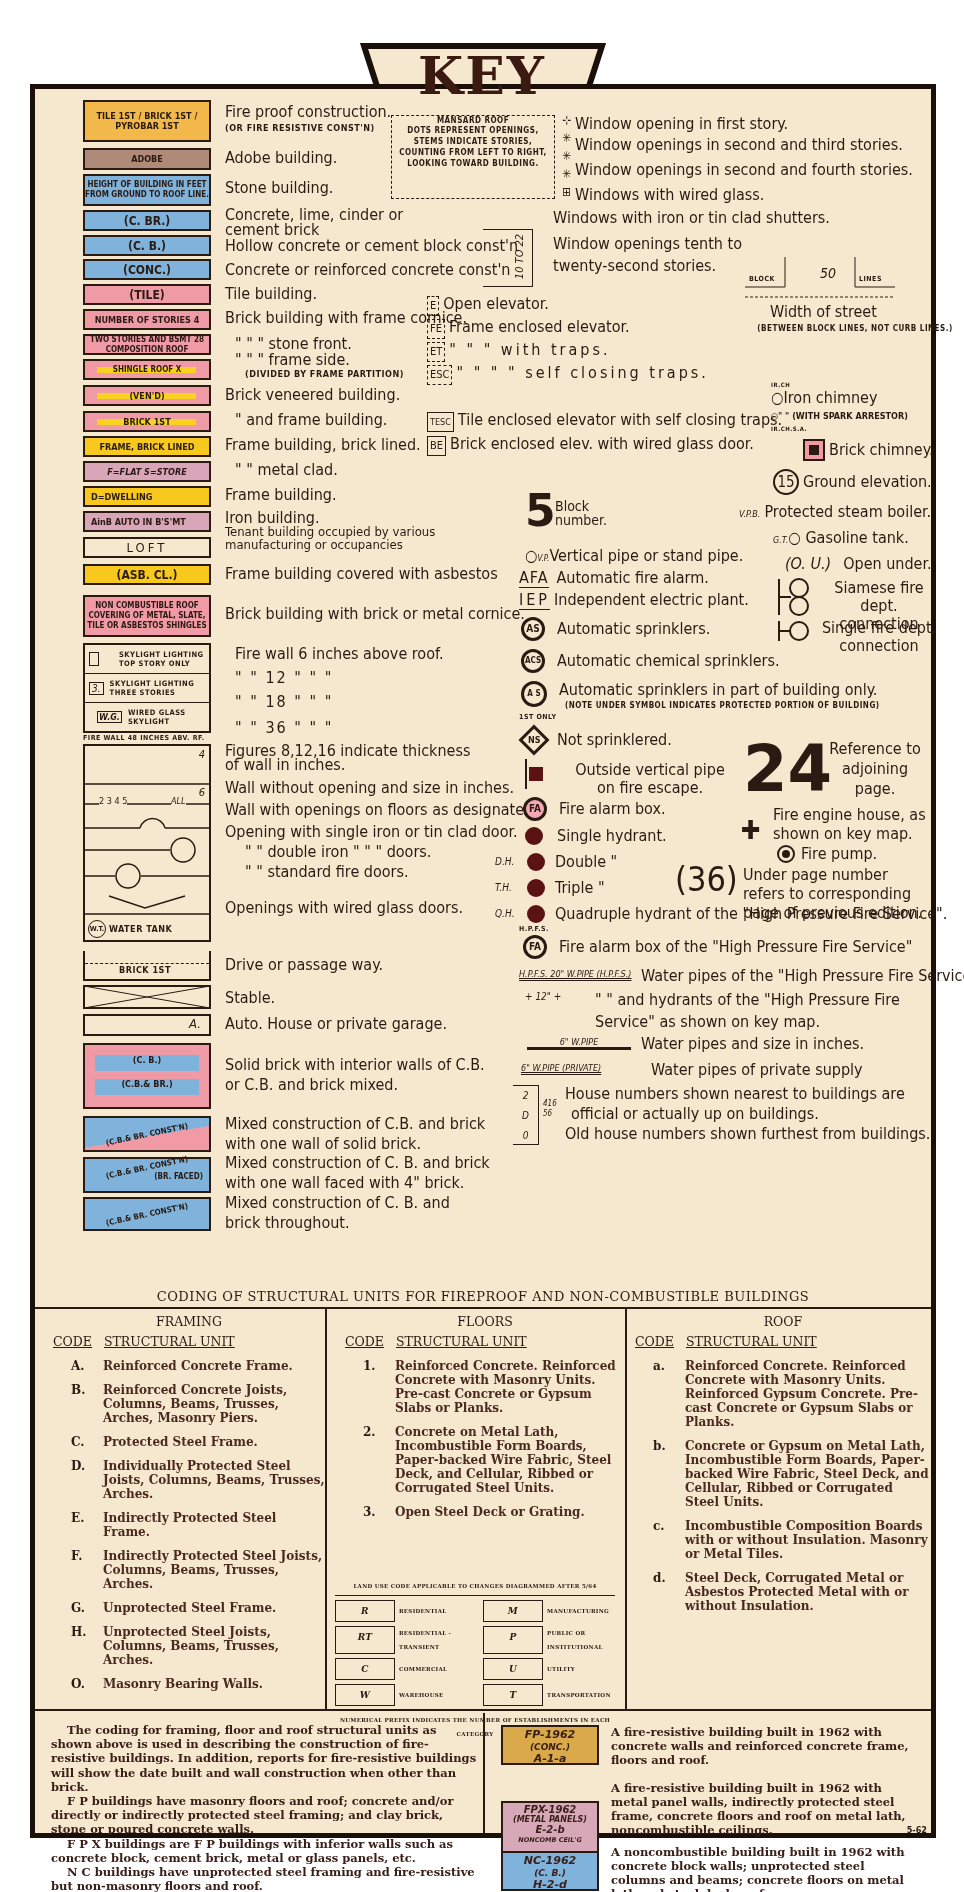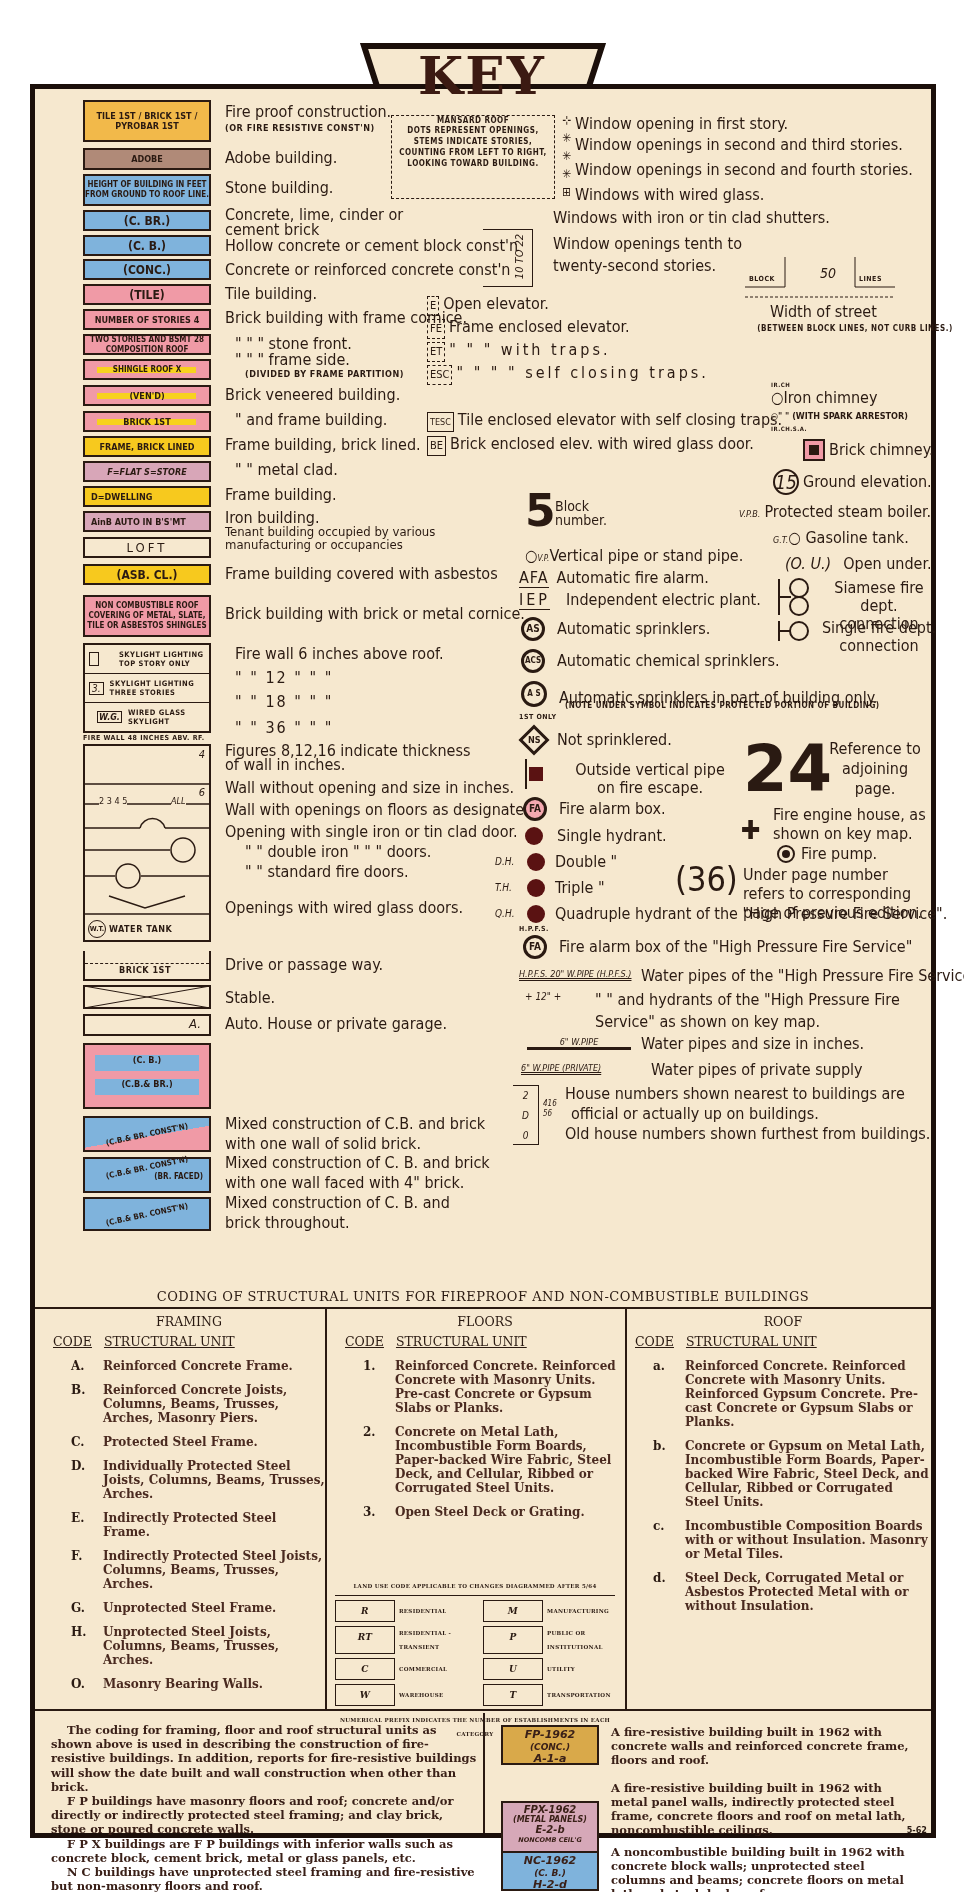--- a/index.html
+++ b/index.html
@@ -208,20 +208,21 @@
   </svg>
   <div class="abs txt" style="left:190px;top:900px">Stable.</div>
 
   <div class="abs" style="left:48px;top:925px;width:128px;height:22px;border:2px solid #2a1a12;text-align:right;padding-right:8px;font-style:italic;font-size:13px"><span>A.</span></div>
   <div class="abs txt" style="left:190px;top:926px">Auto. House or private garage.</div>
 
   <div class="abs c-pink" style="left:48px;top:954px;width:128px;height:66px;border:2px solid #2a1a12">
     <div class="c-blue" style="margin:10px 10px 0;height:16px;font-size:9px;font-weight:bold;text-align:center">(C. B.)</div>
     <div class="c-blue" style="margin:8px 10px 0;height:16px;font-size:9px;font-weight:bold;text-align:center">(C.B.&amp; BR.)</div>
   </div>
+  <div class="abs txt" style="left:190px;top:966px;width:260px;white-space:normal;line-height:20px">Solid brick with interior walls of C.B. or C.B. and brick mixed.</div>
 
   <div class="abs" style="left:48px;top:1027px;width:128px;height:36px;border:2px solid #2a1a12;background:linear-gradient(170deg,#7fb3dc 55%,#f09aa6 55%);font-size:8px;font-weight:bold;display:flex;align-items:center;justify-content:center">
       <span style="transform:rotate(-12deg)">(C.B.&amp; BR. CONST'N)</span>
     </div>
   <div class="abs txt" style="left:190px;top:1025px;width:280px;white-space:normal;line-height:20px">Mixed construction of C.B. and brick with one wall of solid brick.</div>
 
   <div class="abs c-blue" style="left:48px;top:1068px;width:128px;height:36px;border:2px solid #2a1a12;font-size:8px;font-weight:bold;text-align:center;padding-top:4px">
       <div style="transform:rotate(-12deg)">(C.B.&amp; BR. CONST'N)</div>
       <div style="text-align:right;padding-right:6px">(BR. FACED)</div>
     </div>
@@ -271,21 +272,21 @@
   <div class="abs txt" style="left:736px;top:300px">○<span>Iron chimney</span></div>
   <div class="abs" style="left:736px;top:322px;font-size:9px;font-weight:bold">○<span>" " (WITH SPARK ARRESTOR)</span></div>
   <div class="abs small" style="left:736px;top:336px;font-size:6px">IR.CH.S.A.</div>
   <div class="abs txt" style="left:768px;top:350px;display:flex;align-items:center;gap:4px">
       <span style="width:22px;height:22px;background:#f09aa6;border:2px solid #2a1a12;display:inline-flex;align-items:center;justify-content:center">
         <span style="width:10px;height:10px;background:#2a1a12"></span>
       </span>
       <span>Brick chimney.</span>
     </div>
   <div class="abs txt" style="left:738px;top:380px;display:flex;align-items:center;gap:4px">
-      <span class="circ" style="width:26px;height:26px;font-style:italic;font-size:19px;font-weight:normal">15</span>
+      <span class="circ" style="width:26px;height:26px;font-size:15px;font-weight:normal">15</span>
       <span>Ground elevation.</span>
     </div>
   <div class="abs txt" style="left:704px;top:414px"><span style="font-size:9px;font-style:italic;margin-right:4px">V.P.B.</span><span>Protected steam boiler.</span></div>
   <div class="abs txt" style="left:738px;top:440px"><span style="font-size:9px;font-style:italic">G.T.</span>○ <span>Gasoline tank.</span></div>
   <div class="abs txt" style="left:750px;top:466px"><span style="font-style:italic;margin-right:12px">(O. U.)</span><span>Open under.</span></div>
   <svg class="abs" style="left:742px;top:488px" width="36" height="40">
       <line x1="2" y1="2" x2="2" y2="38" stroke="#2a1a12" stroke-width="2"></line>
       <line x1="2" y1="20" x2="14" y2="20" stroke="#2a1a12" stroke-width="2"></line>
       <circle cx="22" cy="11" r="9" fill="none" stroke="#2a1a12" stroke-width="2"></circle>
       <circle cx="22" cy="29" r="9" fill="none" stroke="#2a1a12" stroke-width="2"></circle>
@@ -296,30 +297,30 @@
       <line x1="2" y1="12" x2="14" y2="12" stroke="#2a1a12" stroke-width="2"></line>
       <circle cx="22" cy="12" r="9" fill="none" stroke="#2a1a12" stroke-width="2"></circle>
     </svg>
   <div class="abs txt" style="left:784px;top:530px;width:120px;white-space:normal;text-align:center;line-height:18px">Single fire dept. connection</div>
 
   <div class="abs big" style="left:490px;top:400px;font-size:44px;line-height:44px">5</div>
   <div class="abs txt" style="left:520px;top:410px;width:70px;white-space:normal;font-size:14px;line-height:14px">Block number.</div>
 
   <div class="abs txt" style="left:490px;top:458px">○<span style="font-size:8px;font-style:italic">V.P.</span><span>Vertical pipe or stand pipe.</span></div>
   <div class="abs txt" style="left:484px;top:480px"><span style="border-bottom:1.5px solid #2a1a12;margin-right:8px;letter-spacing:1px">AFA</span><span>Automatic fire alarm.</span></div>
-  <div class="abs txt" style="left:484px;top:502px"><span style="border-bottom:1.5px solid #2a1a12;margin-right:16px;letter-spacing:3px">IEP</span><span>Independent electric plant.</span></div>
+  <div class="abs txt" style="left:484px;top:502px"><span style="border-bottom:1.5px solid #2a1a12;margin-right:4px;letter-spacing:3px">IEP</span><span>Independent electric plant.</span></div>
   <div class="abs txt" style="left:486px;top:528px;display:flex;align-items:center;gap:12px">
       <span class="circ" style="width:24px;height:24px;border-width:3px">AS</span>
       <span>Automatic sprinklers.</span>
     </div>
   <div class="abs txt" style="left:486px;top:560px;display:flex;align-items:center;gap:12px">
       <span class="circ" style="width:24px;height:24px;border-width:3px;font-size:8px">ACS</span>
       <span>Automatic chemical sprinklers.</span>
     </div>
-  <div class="abs txt" style="left:486px;top:592px;display:flex;align-items:flex-end;gap:12px">
+  <div class="abs txt" style="left:486px;top:592px;display:flex;align-items:flex-start;gap:12px">
       <span class="circ" style="width:26px;height:26px;border-width:3px;font-size:8px">A S</span>
       <span>Automatic sprinklers in part of building only.</span>
     </div>
   <div class="abs small" style="left:530px;top:612px;font-size:8px">(NOTE UNDER SYMBOL INDICATES PROTECTED PORTION OF BUILDING)</div>
   <div class="abs small" style="left:484px;top:624px;font-size:7px">1ST ONLY</div>
   <div class="abs txt" style="left:488px;top:640px;display:flex;align-items:center;gap:12px">
       <span style="width:22px;height:22px;border:3px solid #2a1a12;transform:rotate(45deg);display:inline-flex;align-items:center;justify-content:center">
         <span style="transform:rotate(-45deg);font-size:9px;font-weight:bold">NS</span>
       </span>
       <span>Not sprinklered.</span>

